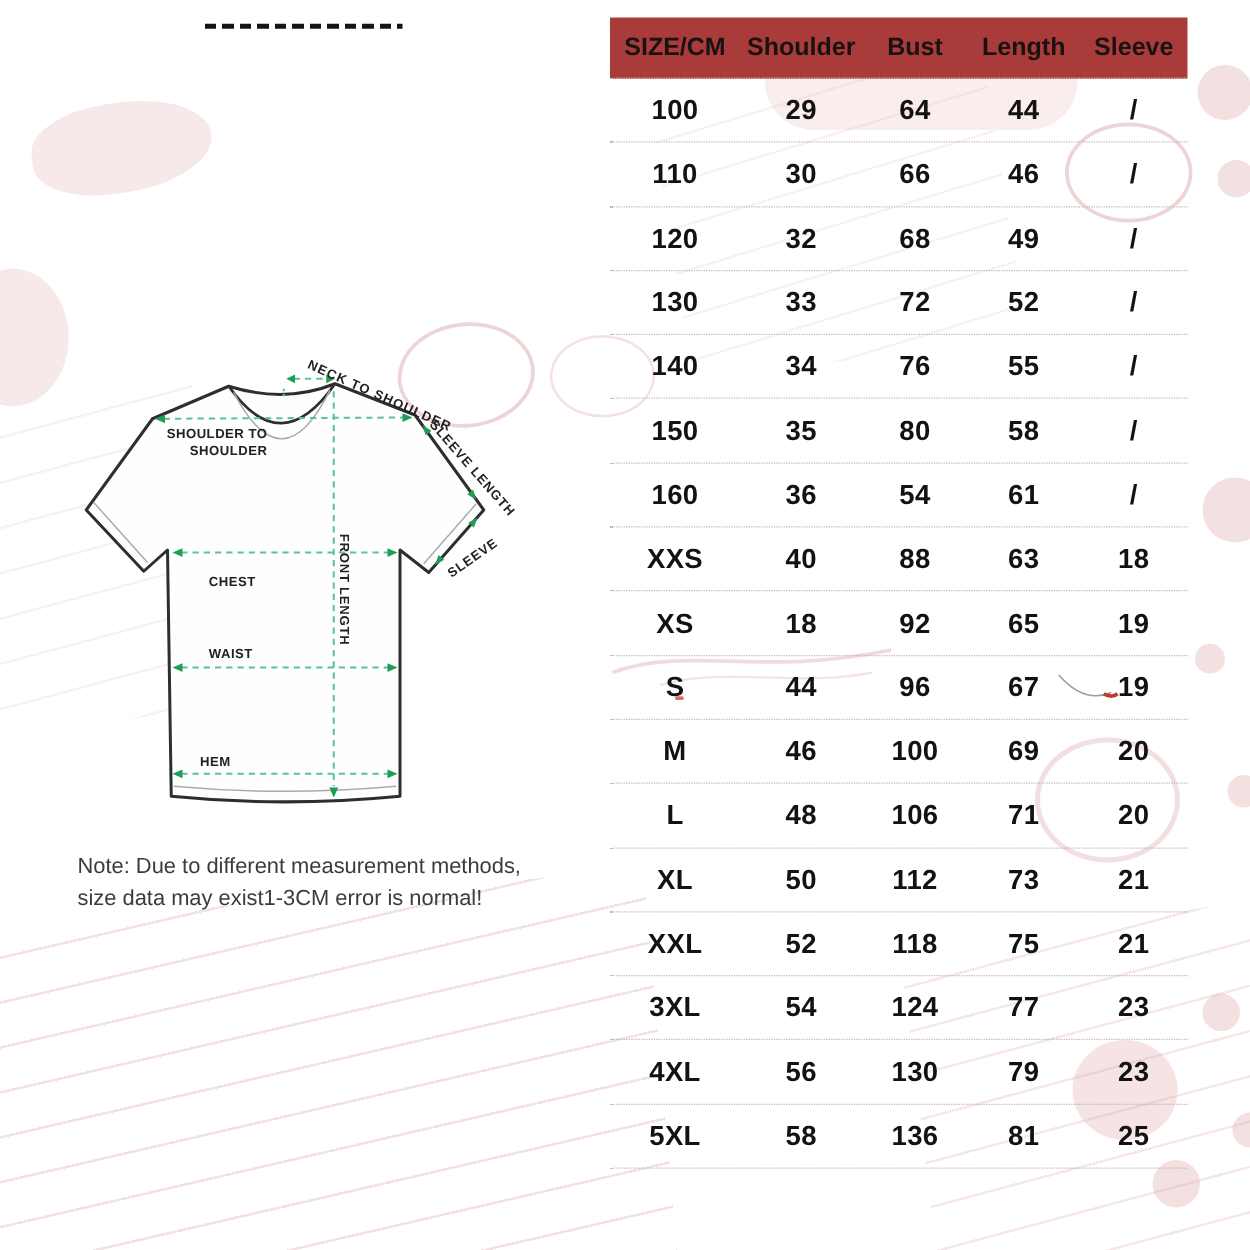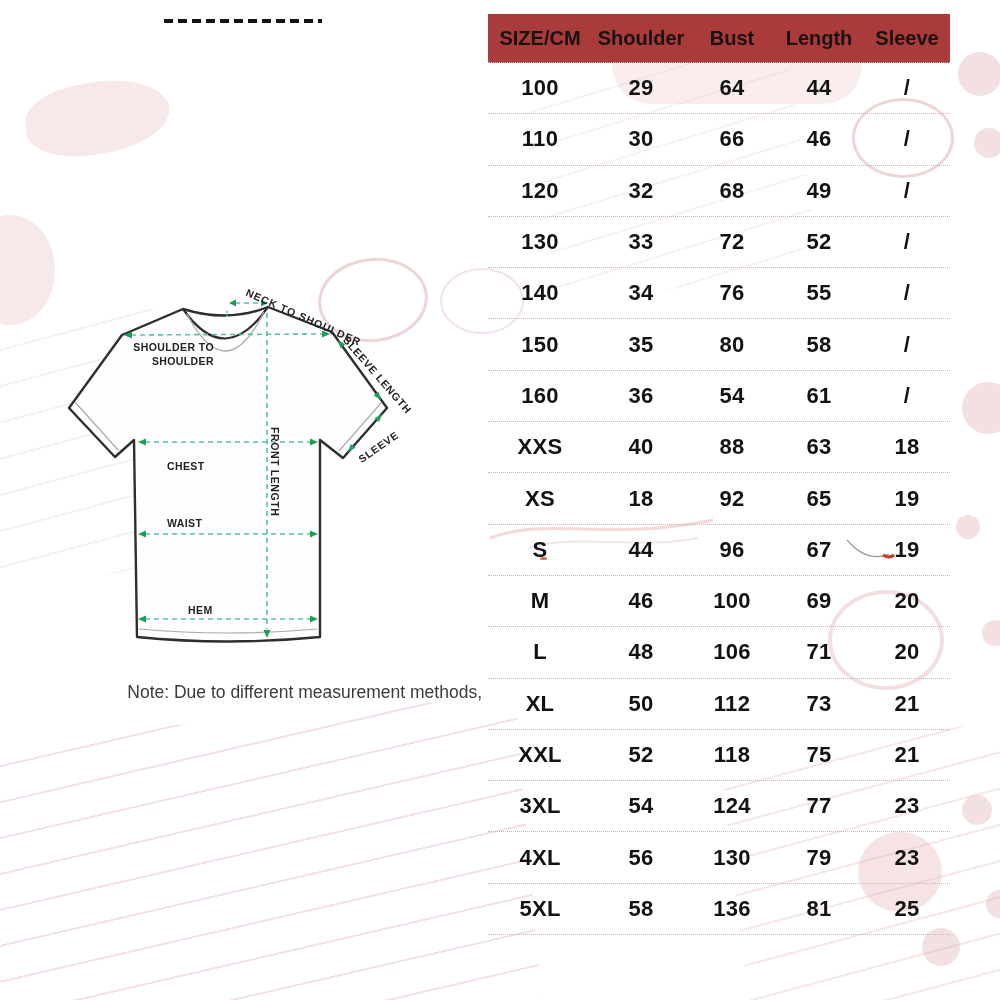--- a/index.html
+++ b/index.html
@@ -23,21 +23,21 @@
   .thead{display:grid;grid-template-columns:104px 98px 84px 90px 86px;height:48px;
     background:var(--header-bg,#a93b3b);align-items:center;border-bottom:1.6px dotted #cbbdbd;}
   .th{font-size:20px;font-weight:600;color:#1a1111;text-align:center;}
   .tr{display:grid;grid-template-columns:104px 98px 84px 90px 86px;height:50.3px;
     align-items:center;border-bottom:1.6px dotted #c2b6b6;}
   .td{font-size:22px;font-weight:700;color:#121212;text-align:center;letter-spacing:.3px;}
   
   .dlabel{position:absolute;font-size:10.5px;font-weight:700;color:#222;letter-spacing:.4px;z-index:4;white-space:nowrap;}
   .rot{transform-origin:left top;}
   
-  .note{left:62px;top:679px;width:420px;font-size:17.5px;color:#3b3b3b;line-height:1.5;z-index:3;text-align:right;}
+  .note{left:62px;top:679px;width:420px;font-size:17.5px;color:#3b3b3b;line-height:1.5;z-index:3;}
   svg{display:block;}
 </style>
 </head>
 <body>
 
 <div id="stage">
 
   <div class="decor blob" style="left:25px;top:82px;width:145px;height:72px;transform:rotate(-8deg);"></div>
   <div class="decor blob" style="left:612px;top:26px;width:250px;height:78px;border-radius:40px;opacity:.8;"></div>
   <div class="decor blob" style="left:-35px;top:215px;width:90px;height:110px;border-radius:50%;"></div>
@@ -113,24 +113,25 @@
   <div class="dlabel rot" style="left:249px;top:286px;transform:rotate(24deg);letter-spacing:1px;">NECK TO SHOULDER</div>
   <div class="dlabel" style="left:118px;top:341px;width:96px;text-align:right;line-height:1.3;">
     <div>SHOULDER TO</div>
     <div>SHOULDER</div>
   </div>
   <div class="dlabel rot" style="left:350px;top:334px;transform:rotate(49deg);letter-spacing:.8px;">SLEEVE LENGTH</div>
   <div class="dlabel" style="left:167px;top:424px;margin-top:36px;">CHEST</div>
   <div class="dlabel rot" style="left:356px;top:455px;transform:rotate(-35deg);letter-spacing:.8px;">SLEEVE</div>
   <div class="dlabel rot" style="left:281px;top:427px;transform:rotate(90deg);letter-spacing:.6px;">FRONT LENGTH</div>
   <div class="dlabel" style="left:167px;top:517px;">WAIST</div>
-  <div class="dlabel" style="left:188px;top:604px;">HEM</div>
+  <div class="dlabel" style="left:160px;top:604px;">HEM</div>
 
   <div class="abs note">
     <div>Note: Due to different measurement methods,</div>
+    <div>size data may exist1-3CM error is normal!</div>
   </div>
 
   <div class="abs table">
     <div class="thead">
       <span class="th">SIZE/CM</span>
       <span class="th">Shoulder</span>
       <span class="th">Bust</span>
       <span class="th">Length</span>
       <span class="th">Sleeve</span>
     </div>

